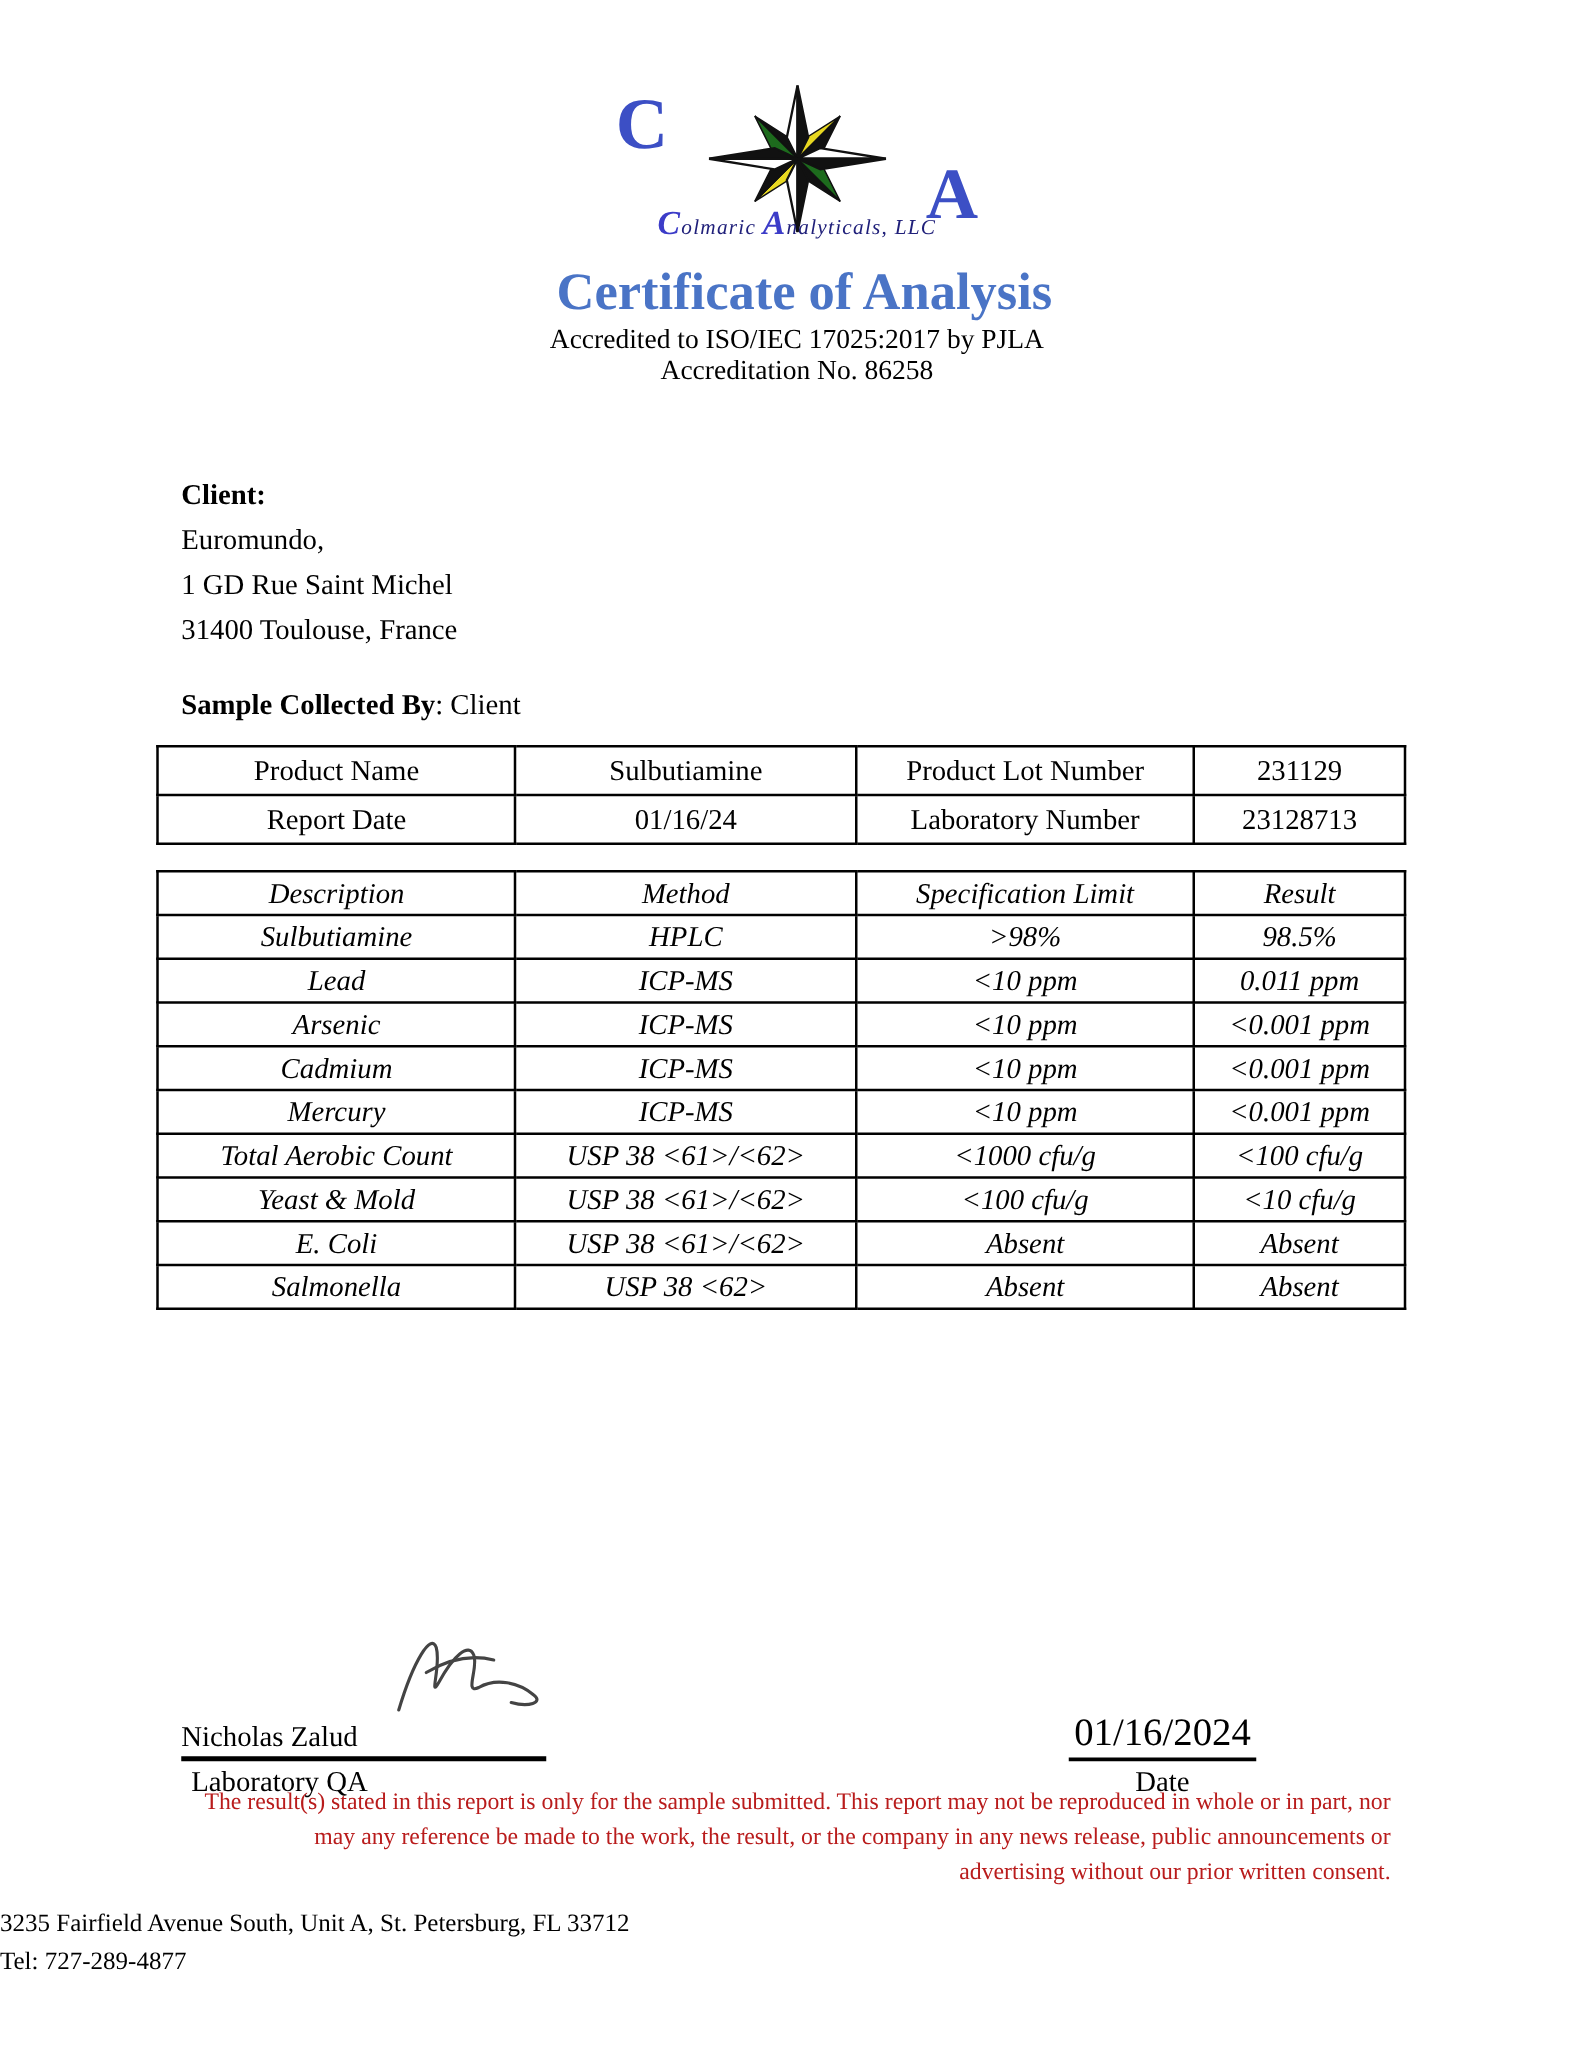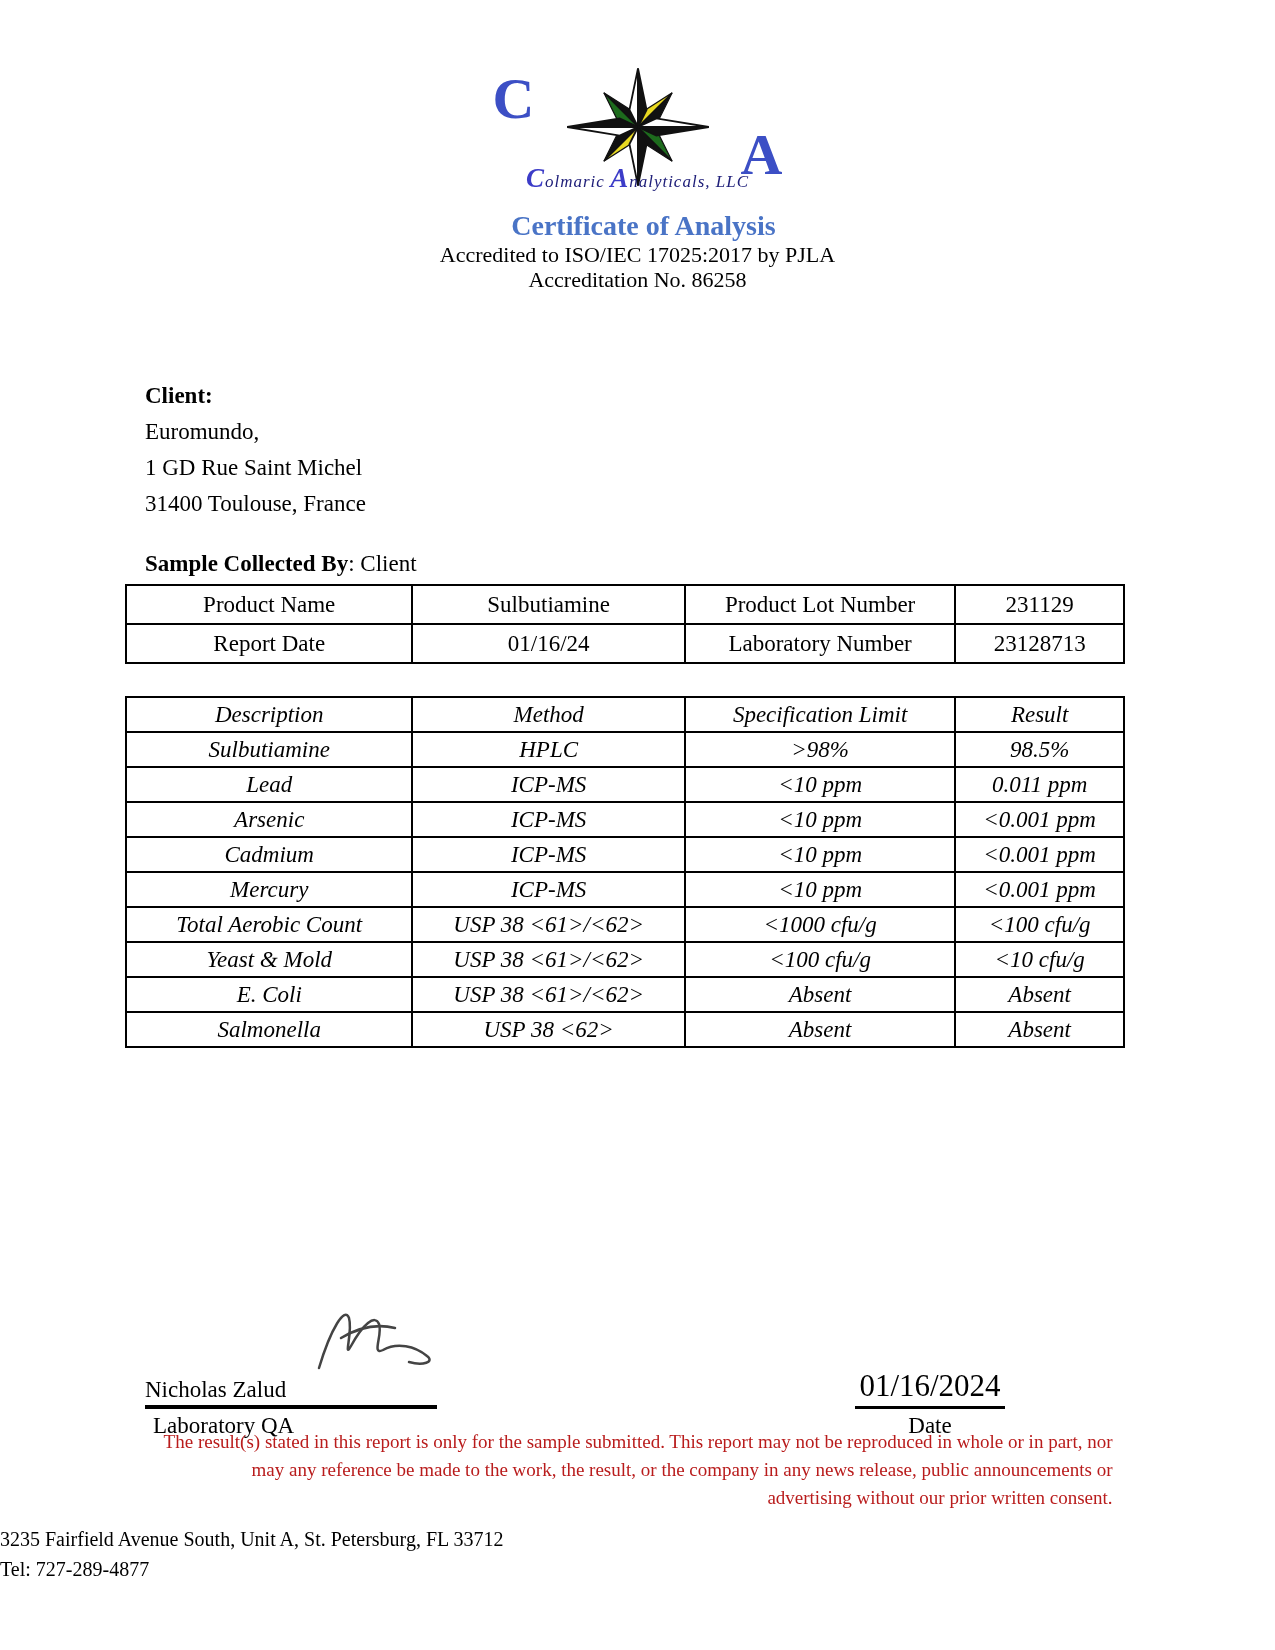--- a/index.html
+++ b/index.html
@@ -18,35 +18,35 @@
   .logo .letter-c{left:0;top:4px;}
   .logo .letter-a{right:0;bottom:4px;}
   .logo svg{position:absolute;left:68px;top:0;}
   .logo-caption{
     position:absolute;top:163px;left:0;width:100%;
     text-align:center;font-style:italic;color:#20207a;font-size:17px;letter-spacing:1px;
   }
   .logo-caption .cap-big{font-size:27px;color:#3c3cc8;font-weight:bold;}
   
   .title-block{position:absolute;top:210px;left:0;width:100%;text-align:center;}
-  .coa-title{font-size:28px;font-weight:bold;color:#4a74c6;line-height:1.15;padding-left:12px;}
+  .coa-title{font-size:42px;font-weight:bold;color:#4a74c6;line-height:1.15;padding-left:12px;}
   .accred{font-size:22px;line-height:25px;color:#000;}
   
   .client-block{position:absolute;left:145px;top:378px;font-size:23px;line-height:36px;}
   .client-label{font-weight:bold;}
   
   .sample-line{position:absolute;left:145px;top:551px;font-size:23px;}
   .sample-line .b{font-weight:bold;}
   
   table.tbl{border-collapse:collapse;table-layout:fixed;position:absolute;left:125px;width:1000px;background:#fff;}
   table.tbl td,table.tbl th{
     border:2px solid #000;text-align:center;vertical-align:middle;
     font-size:23px;font-weight:normal;padding:0 4px;overflow:hidden;white-space:nowrap;
   }
-  .info-table{top:584px;border-radius:13px;}
+  .info-table{top:596px;border-radius:13px;}
   .info-table td{height:37px;}
   .results-table{top:696px;font-style:italic;}
   .results-table td,.results-table th{height:33px;}
   
   .sig-block{position:absolute;left:145px;top:1368px;width:860px;}
   .sig-row{display:flex;justify-content:space-between;align-items:flex-end;}
   .sig-name{font-size:23px;width:292px;border-bottom:4px solid #000;padding-bottom:2px;}
   .sig-date{font-size:31px;width:150px;text-align:center;border-bottom:3px solid #000;padding-bottom:2px;}
   .sig-row2{display:flex;justify-content:space-between;margin-top:4px;}
   .sig-title{font-size:23px;padding-left:8px;}

